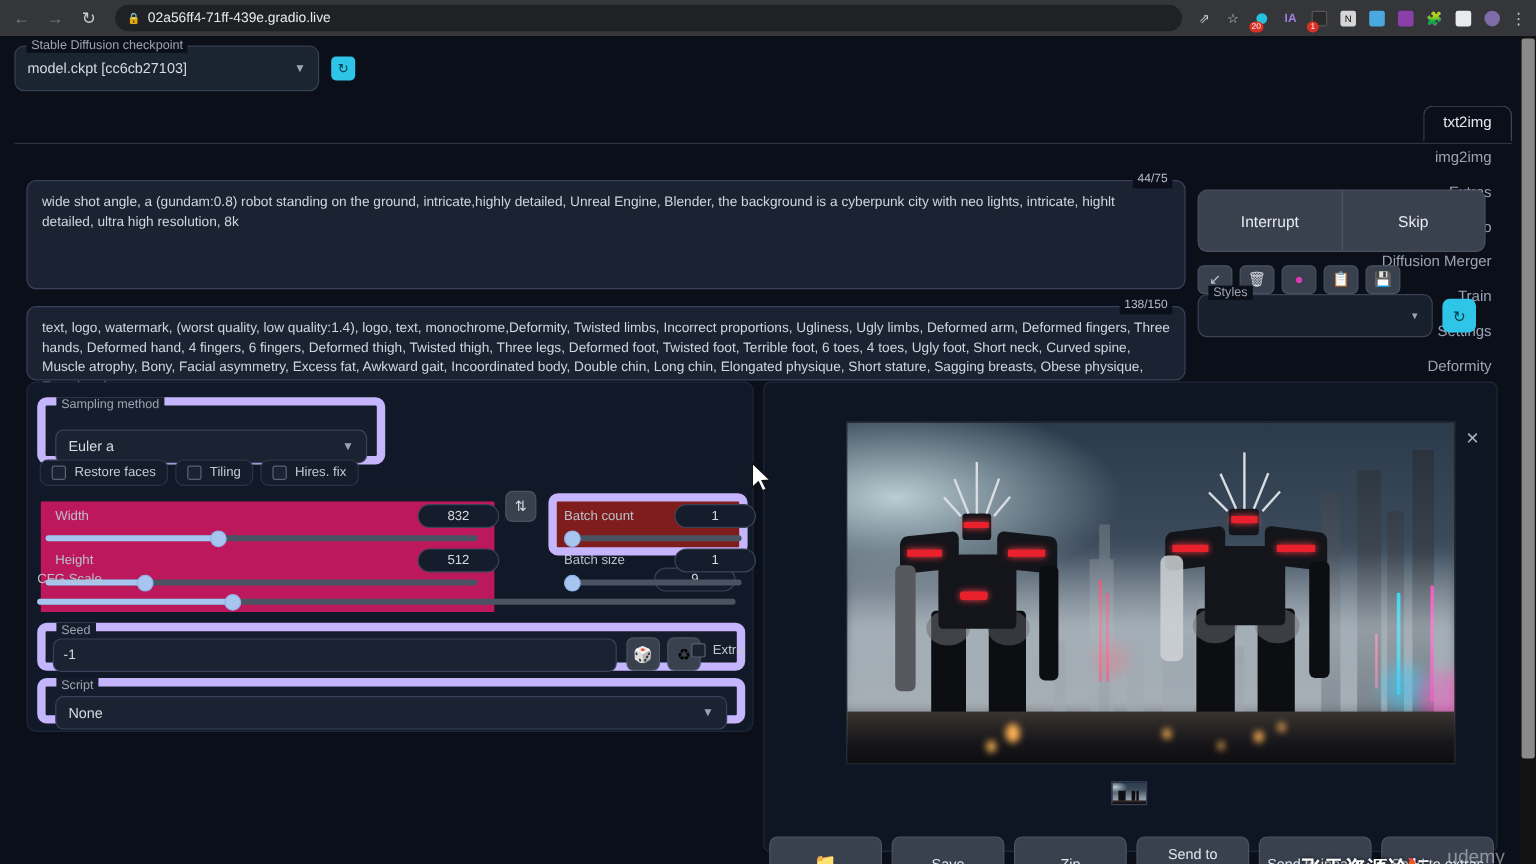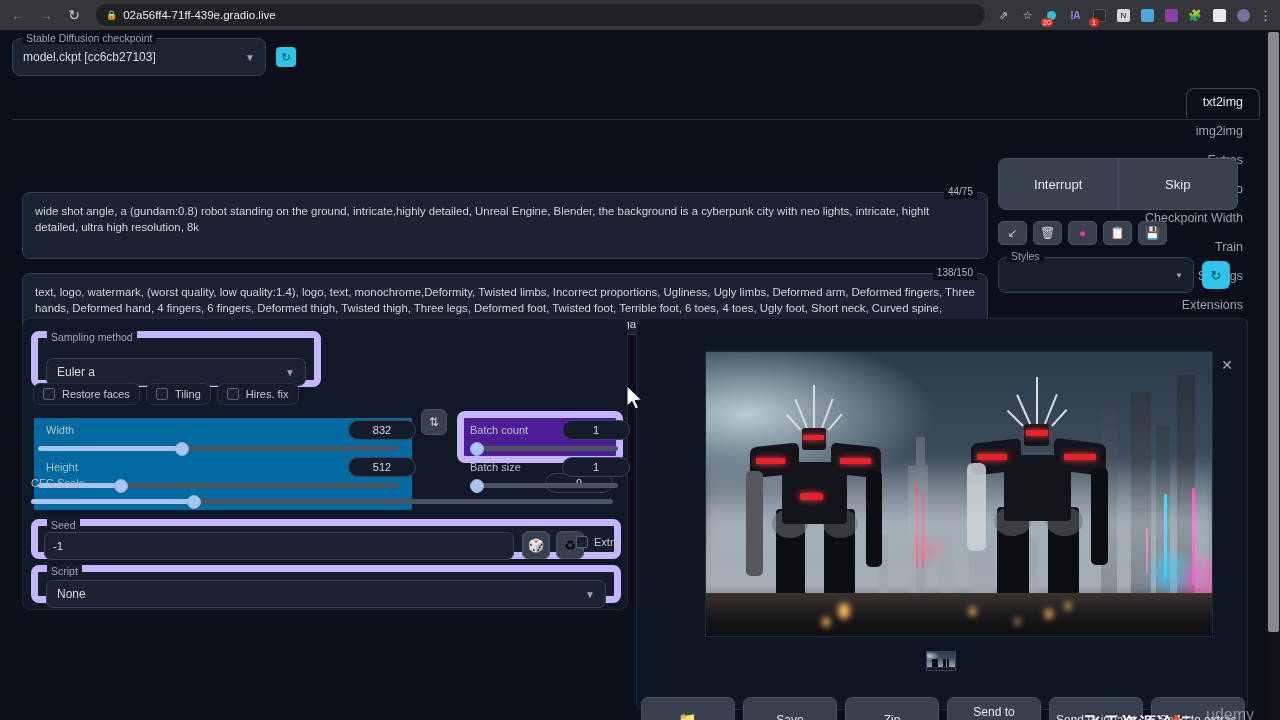--- a/index.html
+++ b/index.html
@@ -115,21 +115,21 @@
     position: relative;
     background: #1b2231; border: 1px solid #39425a; border-radius: 8px;
     padding: 10px 12px;
     color: #cfd5de; font-size: 11.4px; line-height: 1.42;
   }
   .counter {
     position: absolute; right: 10px; top: -8px;
     background: #0b0f19; padding: 0 4px;
     font-size: 10px; color: #b6bdc8;
   }
-  #prompt-positive { height: 67px; margin-bottom: 0; margin-top: 42px; }
+  #prompt-positive { height: 91px; margin-bottom: 0; }
   #prompt-negative { height: 62px; }
   .prompt-spacer { height: 14px; }
 
   
   .actions { position: absolute; left: 998px; top: 128px; width: 240px; }
   .interrupt-row {
     display: flex; background: #39404e; border: 1px solid #4a5260;
     border-radius: 8px; overflow: hidden; height: 52px;
   }
   .interrupt-row > div {
@@ -137,21 +137,21 @@
     color: #e7eaee; font-size: 13px;
   }
   .interrupt-row > div + div { border-left: 1px solid #525a69; }
   .icon-row { display: flex; gap: 6px; margin-top: 11px; }
   .icon-btn {
     width: 29px; height: 24px; border-radius: 5px;
     background: #39404e; border: 1px solid #4b5362;
     display: flex; align-items: center; justify-content: center;
     font-size: 12px; color: #d7dbe0;
   }
-  .styles-row { display: flex; align-items: center; gap: 8px; margin-top: 12px; }
+  .styles-row { display: flex; align-items: center; gap: 8px; }
   .styles-box { position: relative; width: 196px; height: 36px; }
   .styles-inner {
     width: 100%; height: 100%;
     background: #1f2937aa; border: 1px solid #394253; border-radius: 8px;
     display: flex; align-items: center; padding: 0 10px;
     color: #d7dbe0; font-size: 12px;
   }
   .styles-caret { margin-left: auto; color: #9aa4b2; font-size: 8px; }
   .btn-cyan-lg {
     width: 28px; height: 28px; border-radius: 6px; background: #2ec5e8;
@@ -385,24 +385,24 @@
     <div class="btn-cyan">
       <span>↻</span>
     </div>
   </div>
 
   <div class="tabs">
     <div class="tab active">txt2img</div>
     <div class="tab">img2img</div>
     <div class="tab">Extras</div>
     <div class="tab">PNG Info</div>
-    <div class="tab">Checkpoint Width</div>
+    <div class="tab">Diffusion Merger</div>
     <div class="tab">Train</div>
     <div class="tab">Settings</div>
-    <div class="tab">Extensions</div>
+    <div class="tab">Deformity</div>
   </div>
 
   <div class="prompt-wrap">
     <div class="prompt-box" id="prompt-positive">
       <span class="counter">44/75</span>
       <span>wide shot angle, a (gundam:0.8) robot standing on the ground, intricate,highly detailed, Unreal Engine, Blender, the background is a cyberpunk city with neo lights, intricate, highlt detailed, ultra high resolution, 8k</span>
     </div>
     <div class="prompt-spacer"></div>
     <div class="prompt-box" id="prompt-negative">
       <span class="counter">138/150</span>
@@ -455,21 +455,21 @@
       <div class="chk-item">
         <span class="chk-box"></span>
         <span class="chk-label">Tiling</span>
       </div>
       <div class="chk-item">
         <span class="chk-box"></span>
         <span class="chk-label">Hires. fix</span>
       </div>
     </div>
 
-    <div class="grp" style="left:4px; top:92px; width:392px; height:106px; background:#0369a1; border-color:#111827;">
+    <div class="grp" style="left:4px; top:92px; width:392px; height:106px; background:#be185d; border-color:#111827;">
       <div class="srow" style="left:4px; top:6px; width:378px;">
         <span class="lbl">Width</span>
         <div class="numbox">832</div>
         <div class="track" style="width:360px;">
           <div class="fill" id="fill-width" style="width: 144px;"></div>
           <div class="knob" id="knob-width" style="left: 137px;"></div>
         </div>
       </div>
       <div class="srow" style="left:4px; top:43px; width:378px;">
         <span class="lbl">Height</span>
@@ -485,21 +485,21 @@
       <span class="lbl" style="left:0;">CFG Scale</span>
       <div class="numbox" style="right:8px;">9</div>
       <div class="track" style="width:582px;">
         <div class="fill" id="fill-cfg" style="width: 162.96px;"></div>
         <div class="knob" id="knob-cfg" style="left: 155.96px;"></div>
       </div>
     </div>
 
     <div class="swap-btn">⇅</div>
 
-    <div class="grp" style="left:434px; top:92px; width:166px; height:52px; background:#4c1d95;">
+    <div class="grp" style="left:434px; top:92px; width:166px; height:52px; background:#7f1d1d;">
       <div class="srow" style="left:6px; top:6px; width:154px;">
         <span class="lbl" style="left:0;">Batch count</span>
         <div class="numbox" style="right:-6px;">1</div>
         <div class="track" style="width:148px;">
           <div class="fill" id="fill-bc" style="width: 0px;"></div>
           <div class="knob" id="knob-bc" style="left: 0px;"></div>
         </div>
       </div>
       <div class="srow" style="left:6px; top:43px; width:154px;">
         <span class="lbl" style="left:0;">Batch size</span>

